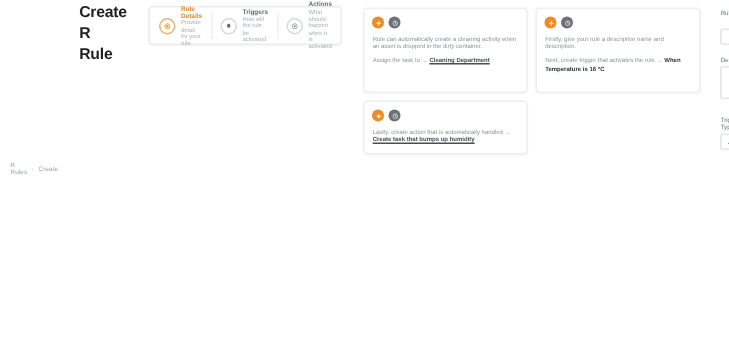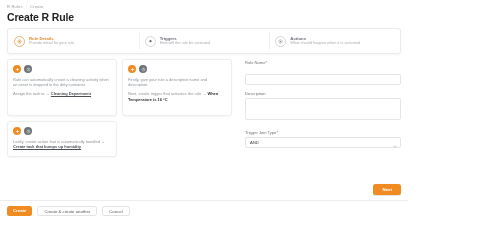--- a/index.html
+++ b/index.html
@@ -15,21 +15,21 @@
     color: #2b2b2b;
     position: relative;
   }
 
   .page {
     width: 408px;
     height: 220px;
     position: relative;
     background: #ffffff;
     display: flex;
-    flex-direction: column;
+    flex-direction: row;
   }
 
   
   .breadcrumb {
     display: flex;
     align-items: center;
     gap: 3px;
     padding: 4px 7px 0 7px;
     font-size: 4.2px;
     color: #9aa0a6;

